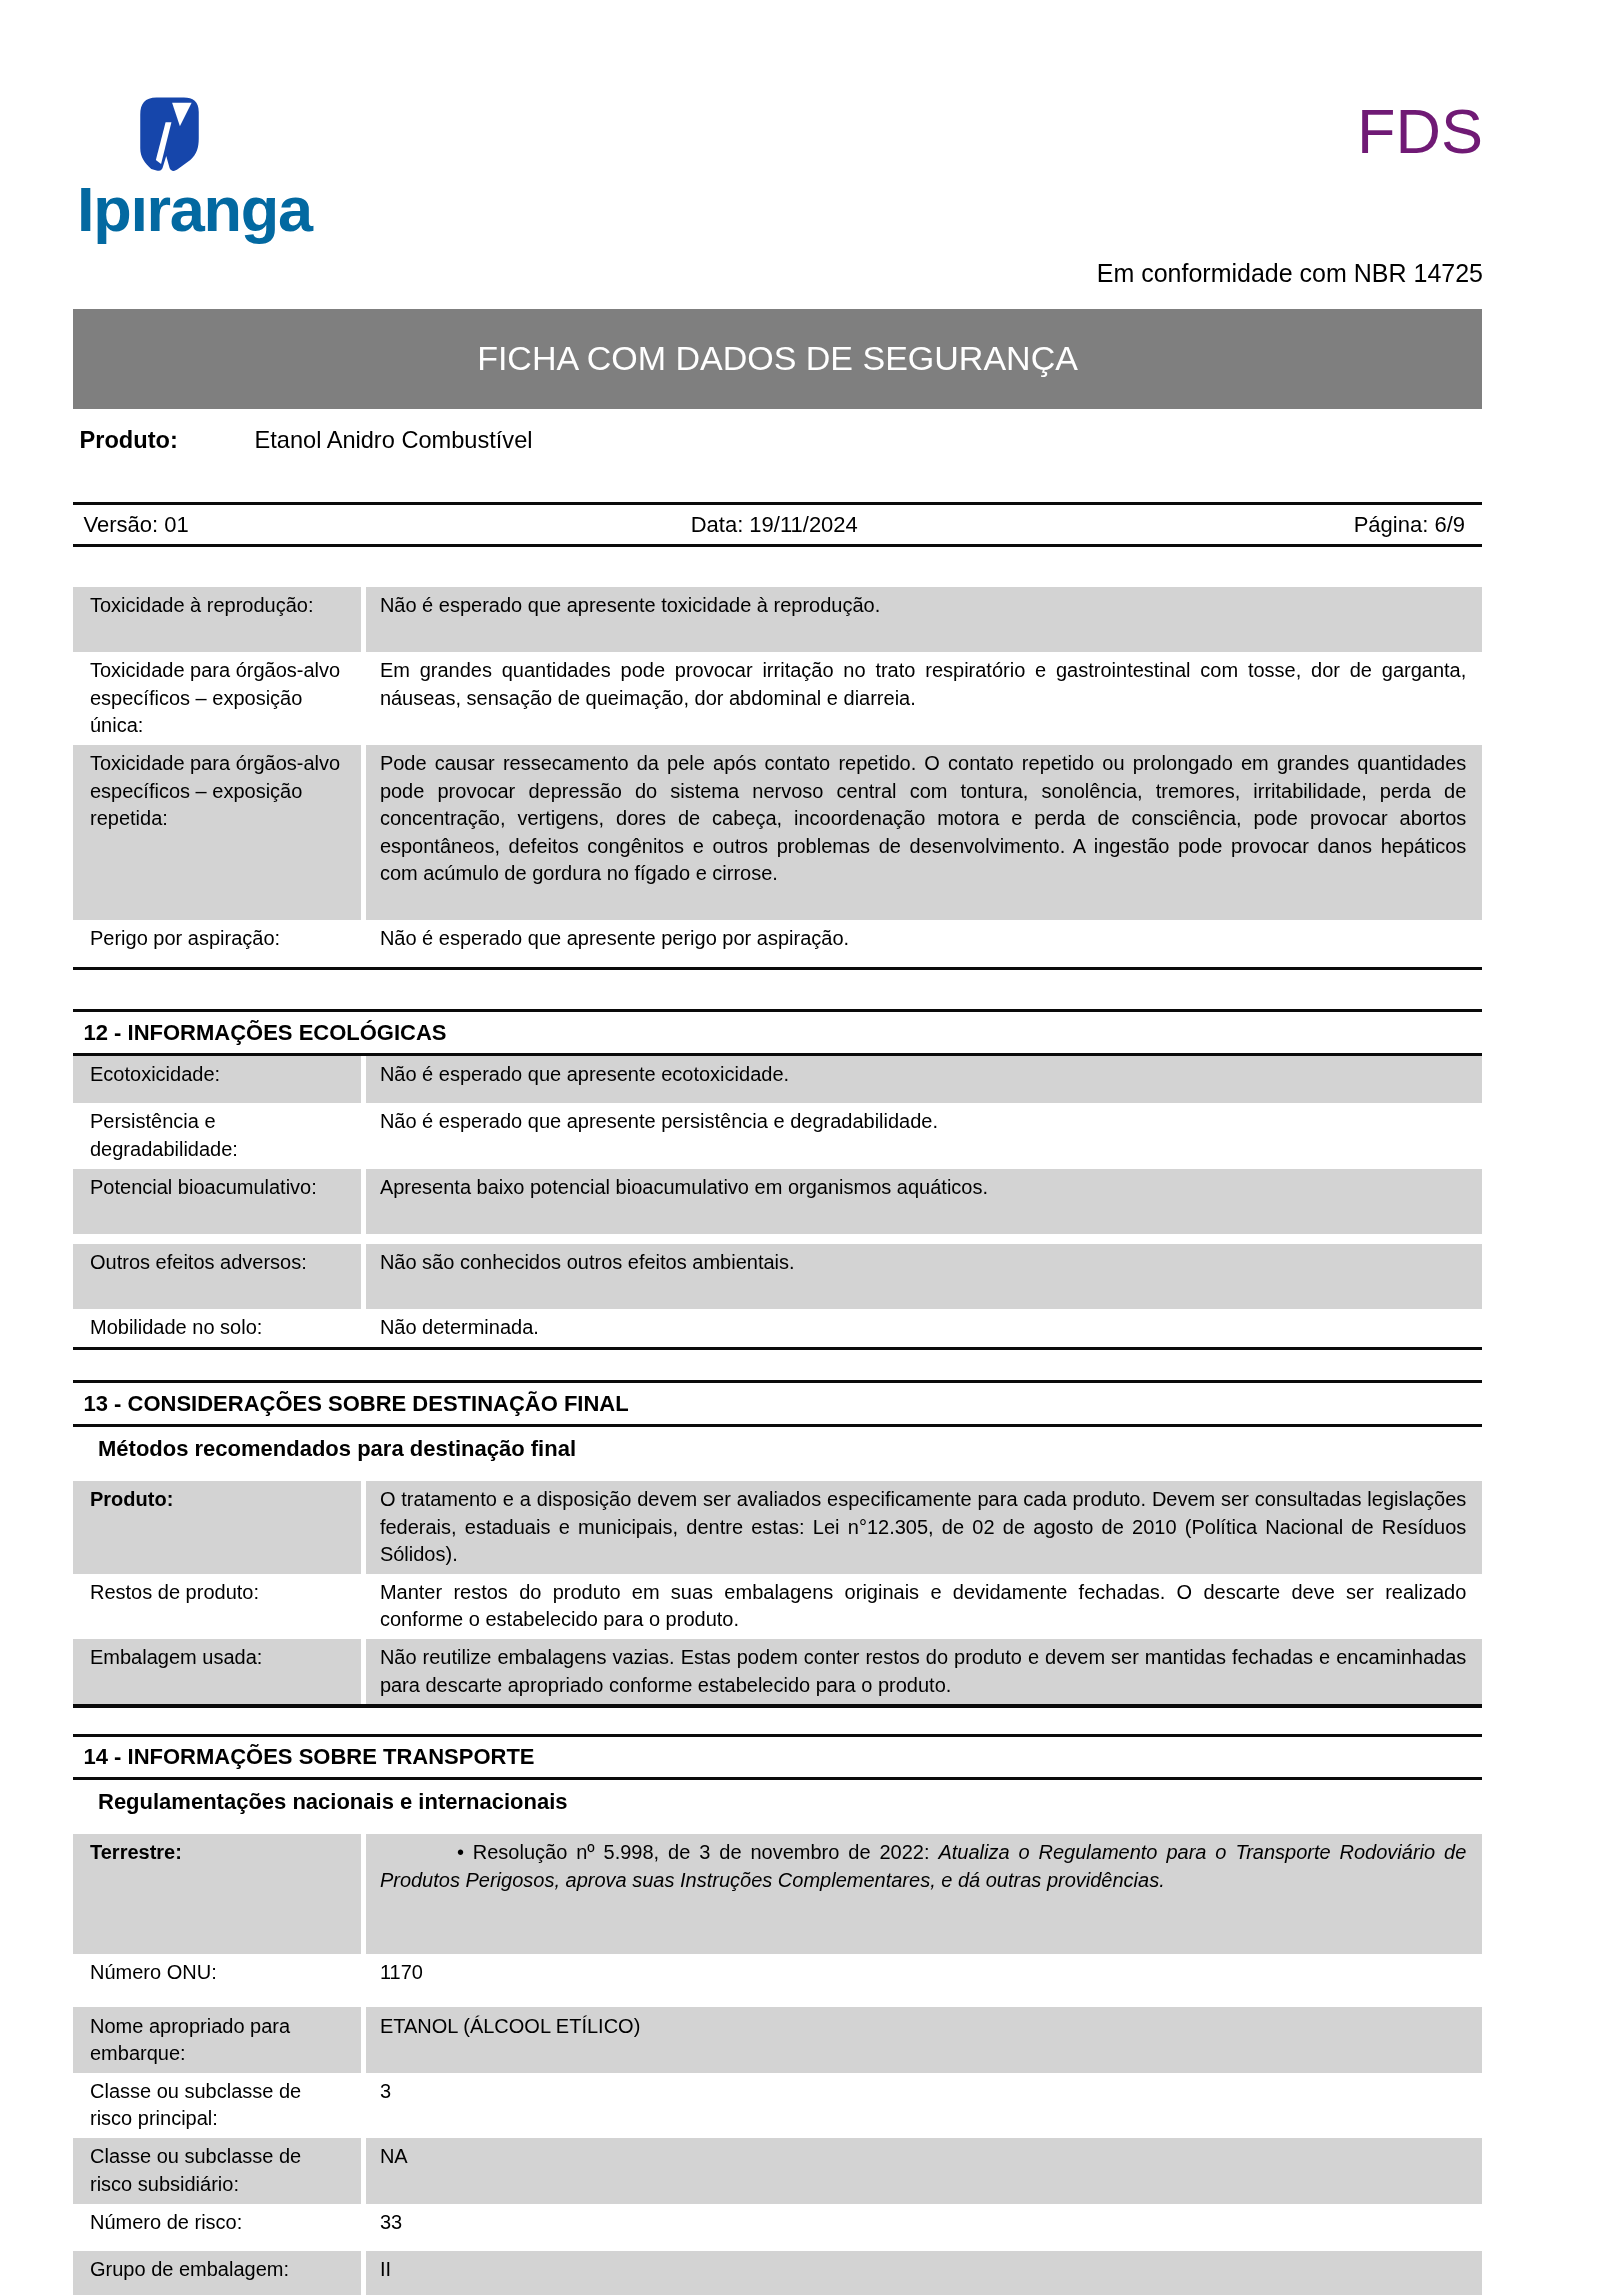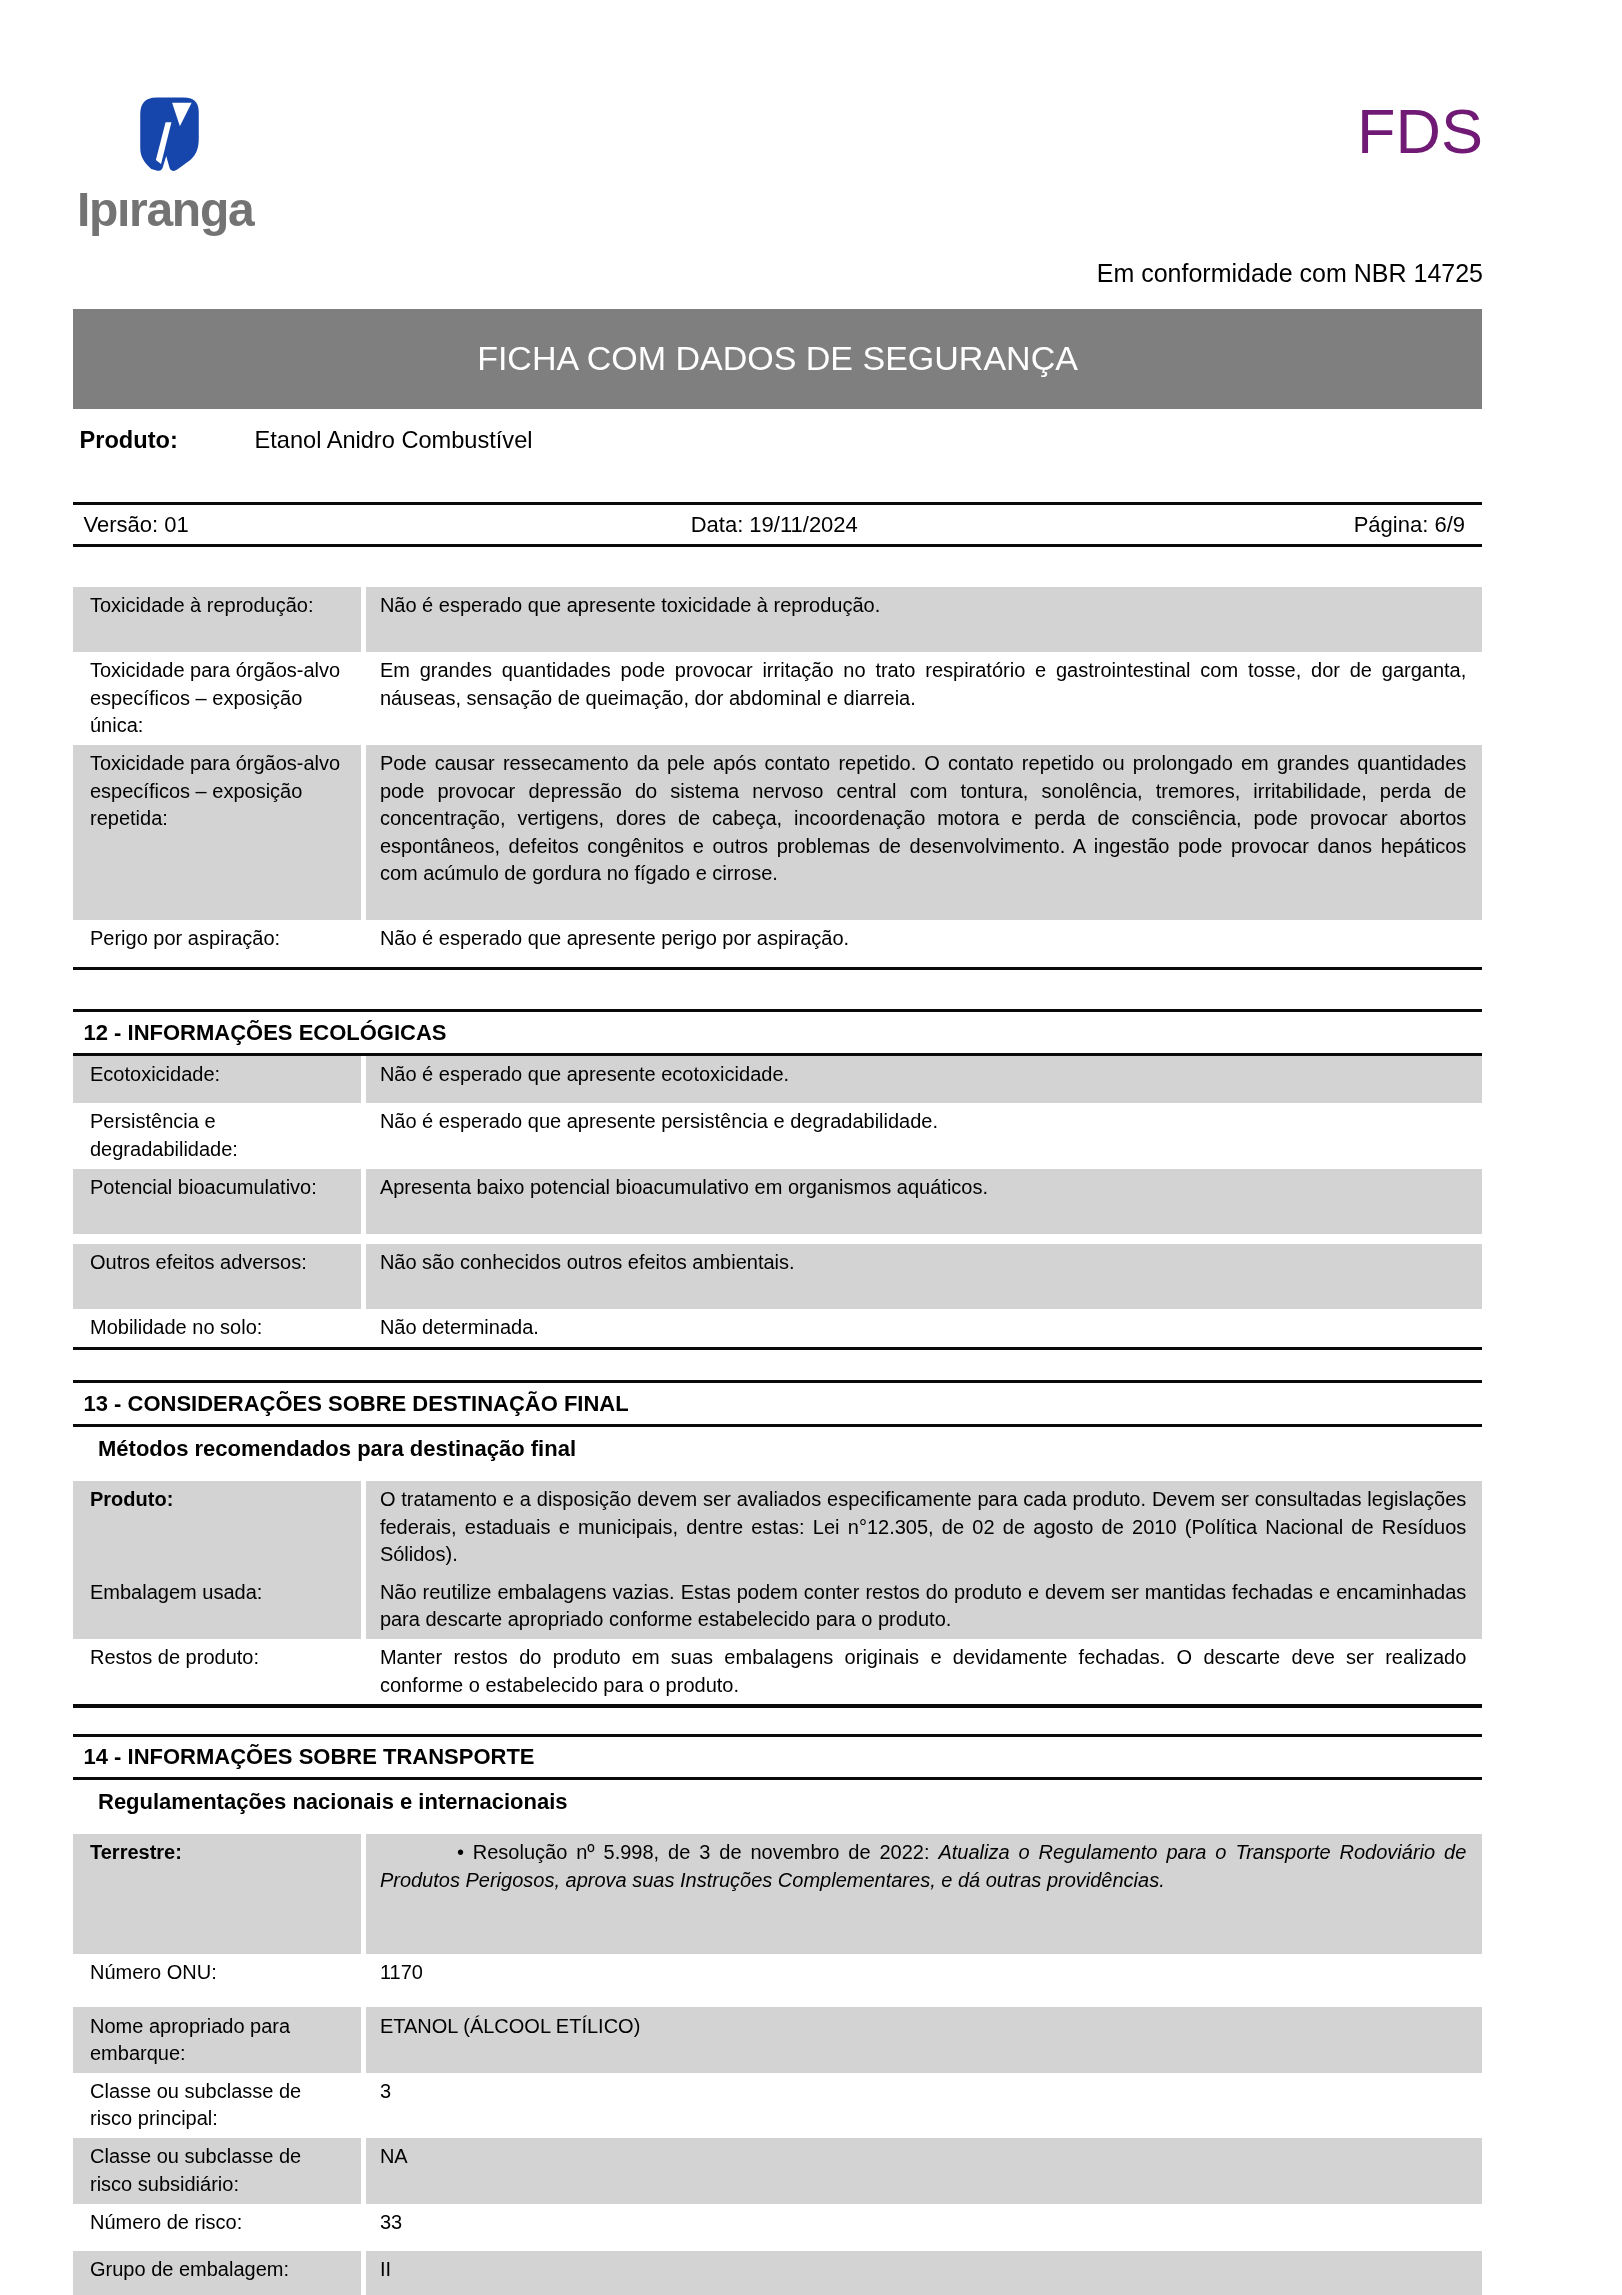--- a/index.html
+++ b/index.html
@@ -9,21 +9,21 @@
     height:2295px;
     background:#ffffff;
     overflow:hidden;
     font-family:"Liberation Sans", sans-serif;
     font-size:20px;
     line-height:27.5px;
     color:#000000;
   }
   
   .logo-icon {position:absolute; left:137px; top:96px; width:65px; height:76px;}
-  .brand {position:absolute; left:77px; top:178px; font-size:48px; line-height:63px; font-weight:bold; color:#737373; letter-spacing:-1.3px;}
+  .brand {position:absolute; left:77px; top:178px; font-size:63px; line-height:63px; font-weight:bold; color:#0369a1; letter-spacing:-1.3px;}
   .fds {position:absolute; right:139px; top:97px; font-size:63px; line-height:68px; font-weight:400; color:#701a75;}
   .nbr {position:absolute; right:139px; top:259px; font-size:25px; line-height:29px; color:#000;}
   .titlebar {
     position:absolute; left:73px; top:309px; width:1409px; height:100px;
     background:#7f7f7f; color:#ffffff; font-size:34px;
     display:flex; align-items:center; justify-content:center;
   }
   .product-line {position:absolute; left:73px; top:427px; width:1409px; display:flex;}
   .product-line .pl-label {width:175px; padding-left:6.5px; font-weight:bold; font-size:23.6px;}
   .product-line .pl-value {font-size:23.6px;}
@@ -152,29 +152,29 @@
     <div class="sp46"></div>
 
     <div class="sec-h">13 - CONSIDERAÇÕES SOBRE DESTINAÇÃO FINAL</div>
     <div class="subtitle">Métodos recomendados para destinação final</div>
     <div class="sp22"></div>
     <div class="row shaded mh140">
       <div class="lbl bold">Produto:</div>
       <div class="gap"></div>
       <div class="val just">O tratamento e a disposição devem ser avaliados especificamente para cada produto. Devem ser consultadas legislações federais, estaduais e municipais, dentre estas: Lei n°12.305, de 02 de agosto de 2010 (Política Nacional de Resíduos Sólidos).</div>
     </div>
+    <div class="row mh96">
+      <div class="lbl">Restos de produto:</div>
+      <div class="gap"></div>
+      <div class="val just">Manter restos do produto em suas embalagens originais e devidamente fechadas. O descarte deve ser realizado conforme o estabelecido para o produto.</div>
+    </div>
     <div class="row shaded mh96">
       <div class="lbl">Embalagem usada:</div>
       <div class="gap"></div>
       <div class="val just">Não reutilize embalagens vazias. Estas podem conter restos do produto e devem ser mantidas fechadas e encaminhadas para descarte apropriado conforme estabelecido para o produto.</div>
-    </div>
-    <div class="row mh96">
-      <div class="lbl">Restos de produto:</div>
-      <div class="gap"></div>
-      <div class="val just">Manter restos do produto em suas embalagens originais e devidamente fechadas. O descarte deve ser realizado conforme o estabelecido para o produto.</div>
     </div>
     <div class="rule"></div>
     <div class="sp40"></div>
 
     <div class="sec-h">14 - INFORMAÇÕES SOBRE TRANSPORTE</div>
     <div class="subtitle">Regulamentações nacionais e internacionais</div>
     <div class="sp22"></div>
     <div class="row shaded mh184">
       <div class="lbl bold">Terrestre:</div>
       <div class="gap"></div>

